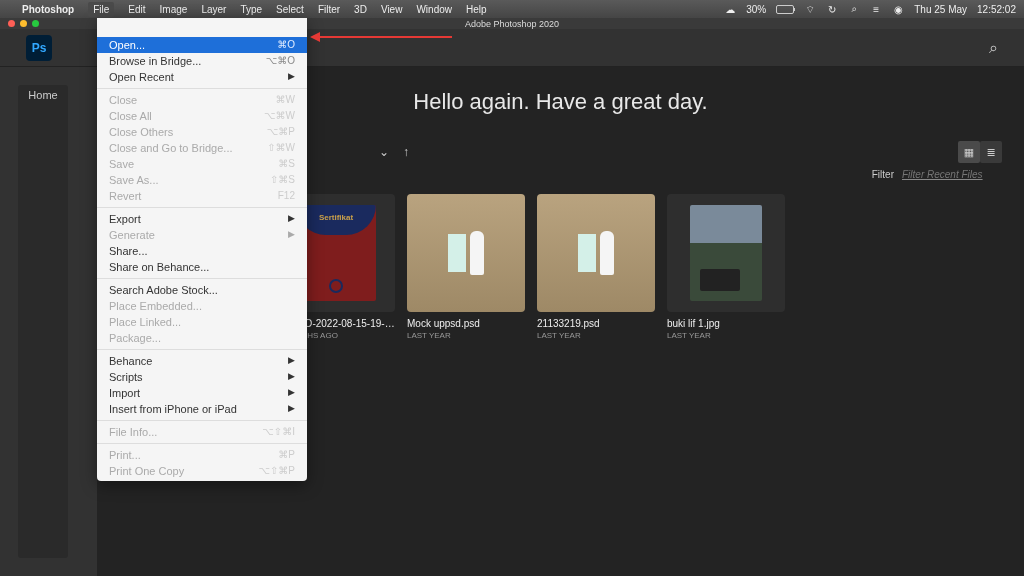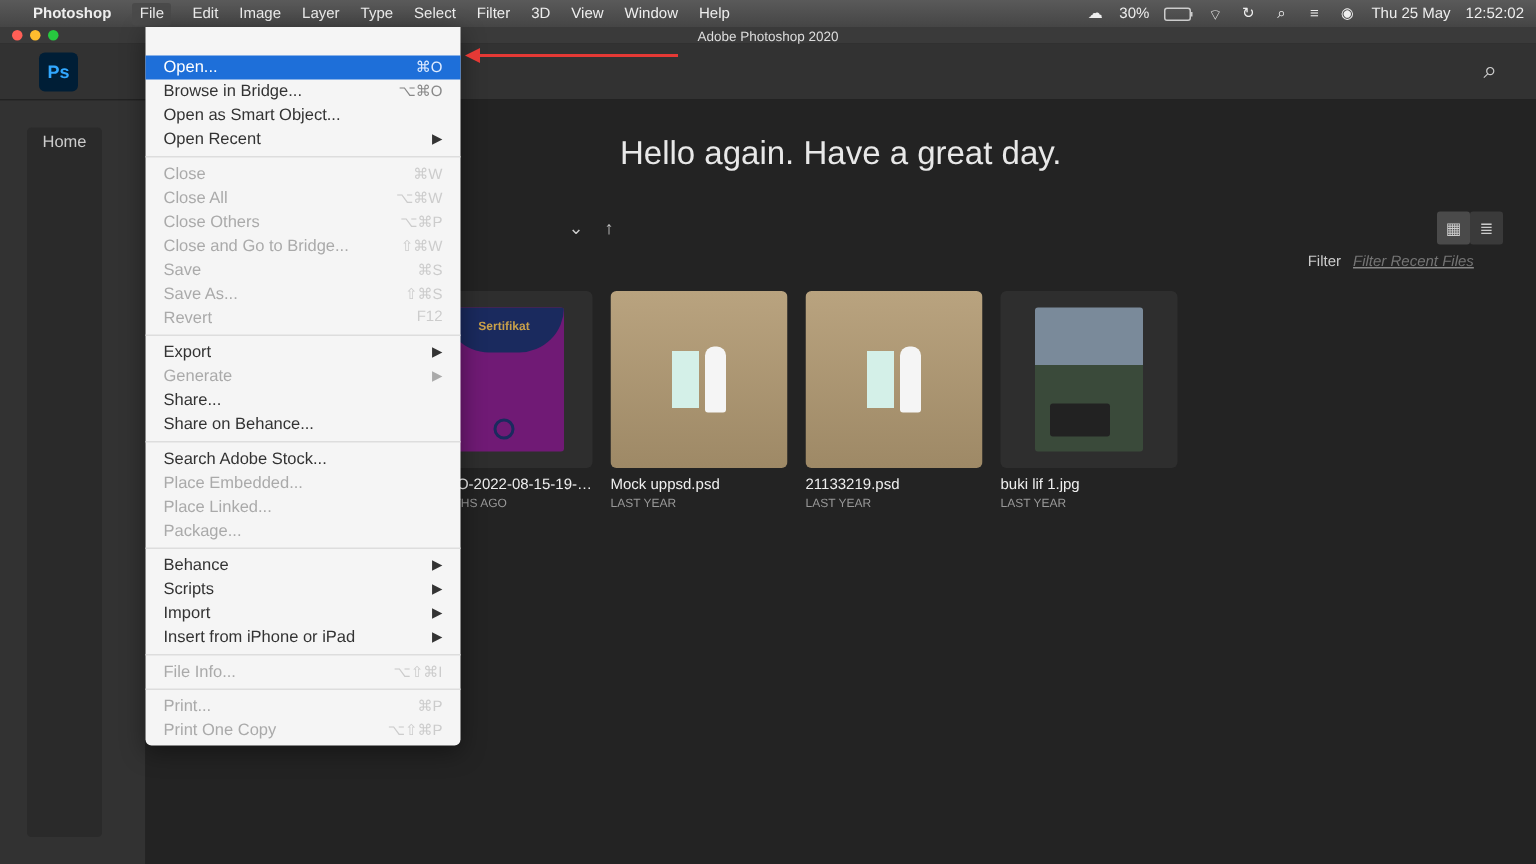--- a/index.html
+++ b/index.html
@@ -51,21 +51,21 @@
     .file-card.first { width: 20px; overflow: hidden; }
     .thumb { width: 118px; height: 118px; background: #2e2e2e; border-radius: 4px; display: flex; align-items: center; justify-content: center; overflow: hidden; }
     .file-card.first .thumb { width: 20px; }
     .file-name { font-size: 10px; color: #eee; margin-top: 6px; white-space: nowrap; overflow: hidden; text-overflow: ellipsis; }
     .file-time { font-size: 8px; color: #999; margin-top: 2px; }
     
     
     .thumb-doc { width: 72px; height: 96px; background: #fff; border-radius: 2px; padding: 6px; display: flex; flex-direction: column; gap: 3px; }
     .thumb-doc .line { height: 2px; background: #888; }
     .thumb-doc .line.short { width: 60%; }
-    .thumb-cert { width: 80px; height: 96px; background: #701a75; border-radius: 2px; position: relative; overflow: hidden; }
+    .thumb-cert { width: 80px; height: 96px; background: #7f1d1d; border-radius: 2px; position: relative; overflow: hidden; }
     .thumb-cert .blue-band { position: absolute; top: 0; left: 0; right: 0; height: 30px; background: #1a2a5e; border-radius: 0 0 40px 40px; }
     .thumb-cert .cert-title { position: absolute; top: 8px; left: 0; right: 0; text-align: center; color: #c9a04a; font-size: 8px; font-weight: 600; }
     .thumb-cert .seal { position: absolute; bottom: 8px; left: 50%; transform: translateX(-50%); width: 14px; height: 14px; border-radius: 50%; border: 2px solid #1a2a5e; }
     .thumb-mock { width: 100%; height: 100%; background: linear-gradient(#b9a37f, #9e8966); display: flex; align-items: center; justify-content: center; gap: 4px; }
     .thumb-mock .box { width: 18px; height: 38px; background: #d4f0e8; }
     .thumb-mock .bottle { width: 14px; height: 44px; background: #f5f5f5; border-radius: 6px 6px 2px 2px; }
     .thumb-photo { width: 72px; height: 96px; background: linear-gradient(#7a8a9a 0%, #7a8a9a 40%, #3a4a3a 40%, #3a4a3a 100%); border-radius: 2px; position: relative; }
     .thumb-photo::after { content: ''; position: absolute; bottom: 10px; left: 10px; width: 40px; height: 22px; background: #222; border-radius: 2px; }
     
     
@@ -225,23 +225,20 @@
 <div class="dropdown" id="dropdown">
     <div class="dd-item highlighted">
       <span>Open...</span>
       <span class="dd-shortcut">⌘O</span>
     </div>
     <div class="dd-item">
       <span>Browse in Bridge...</span>
       <span class="dd-shortcut">⌥⌘O</span>
     </div>
     <div class="dd-item">
-      <span>Open as Smart Object...</span>
-    </div>
-    <div class="dd-item">
       <span>Open Recent</span>
       <span class="arrow">▶</span>
     </div>
     <div class="dd-sep"></div>
     <div class="dd-item disabled">
       <span>Close</span>
       <span class="dd-shortcut">⌘W</span>
     </div>
     <div class="dd-item disabled">
       <span>Close All</span>

